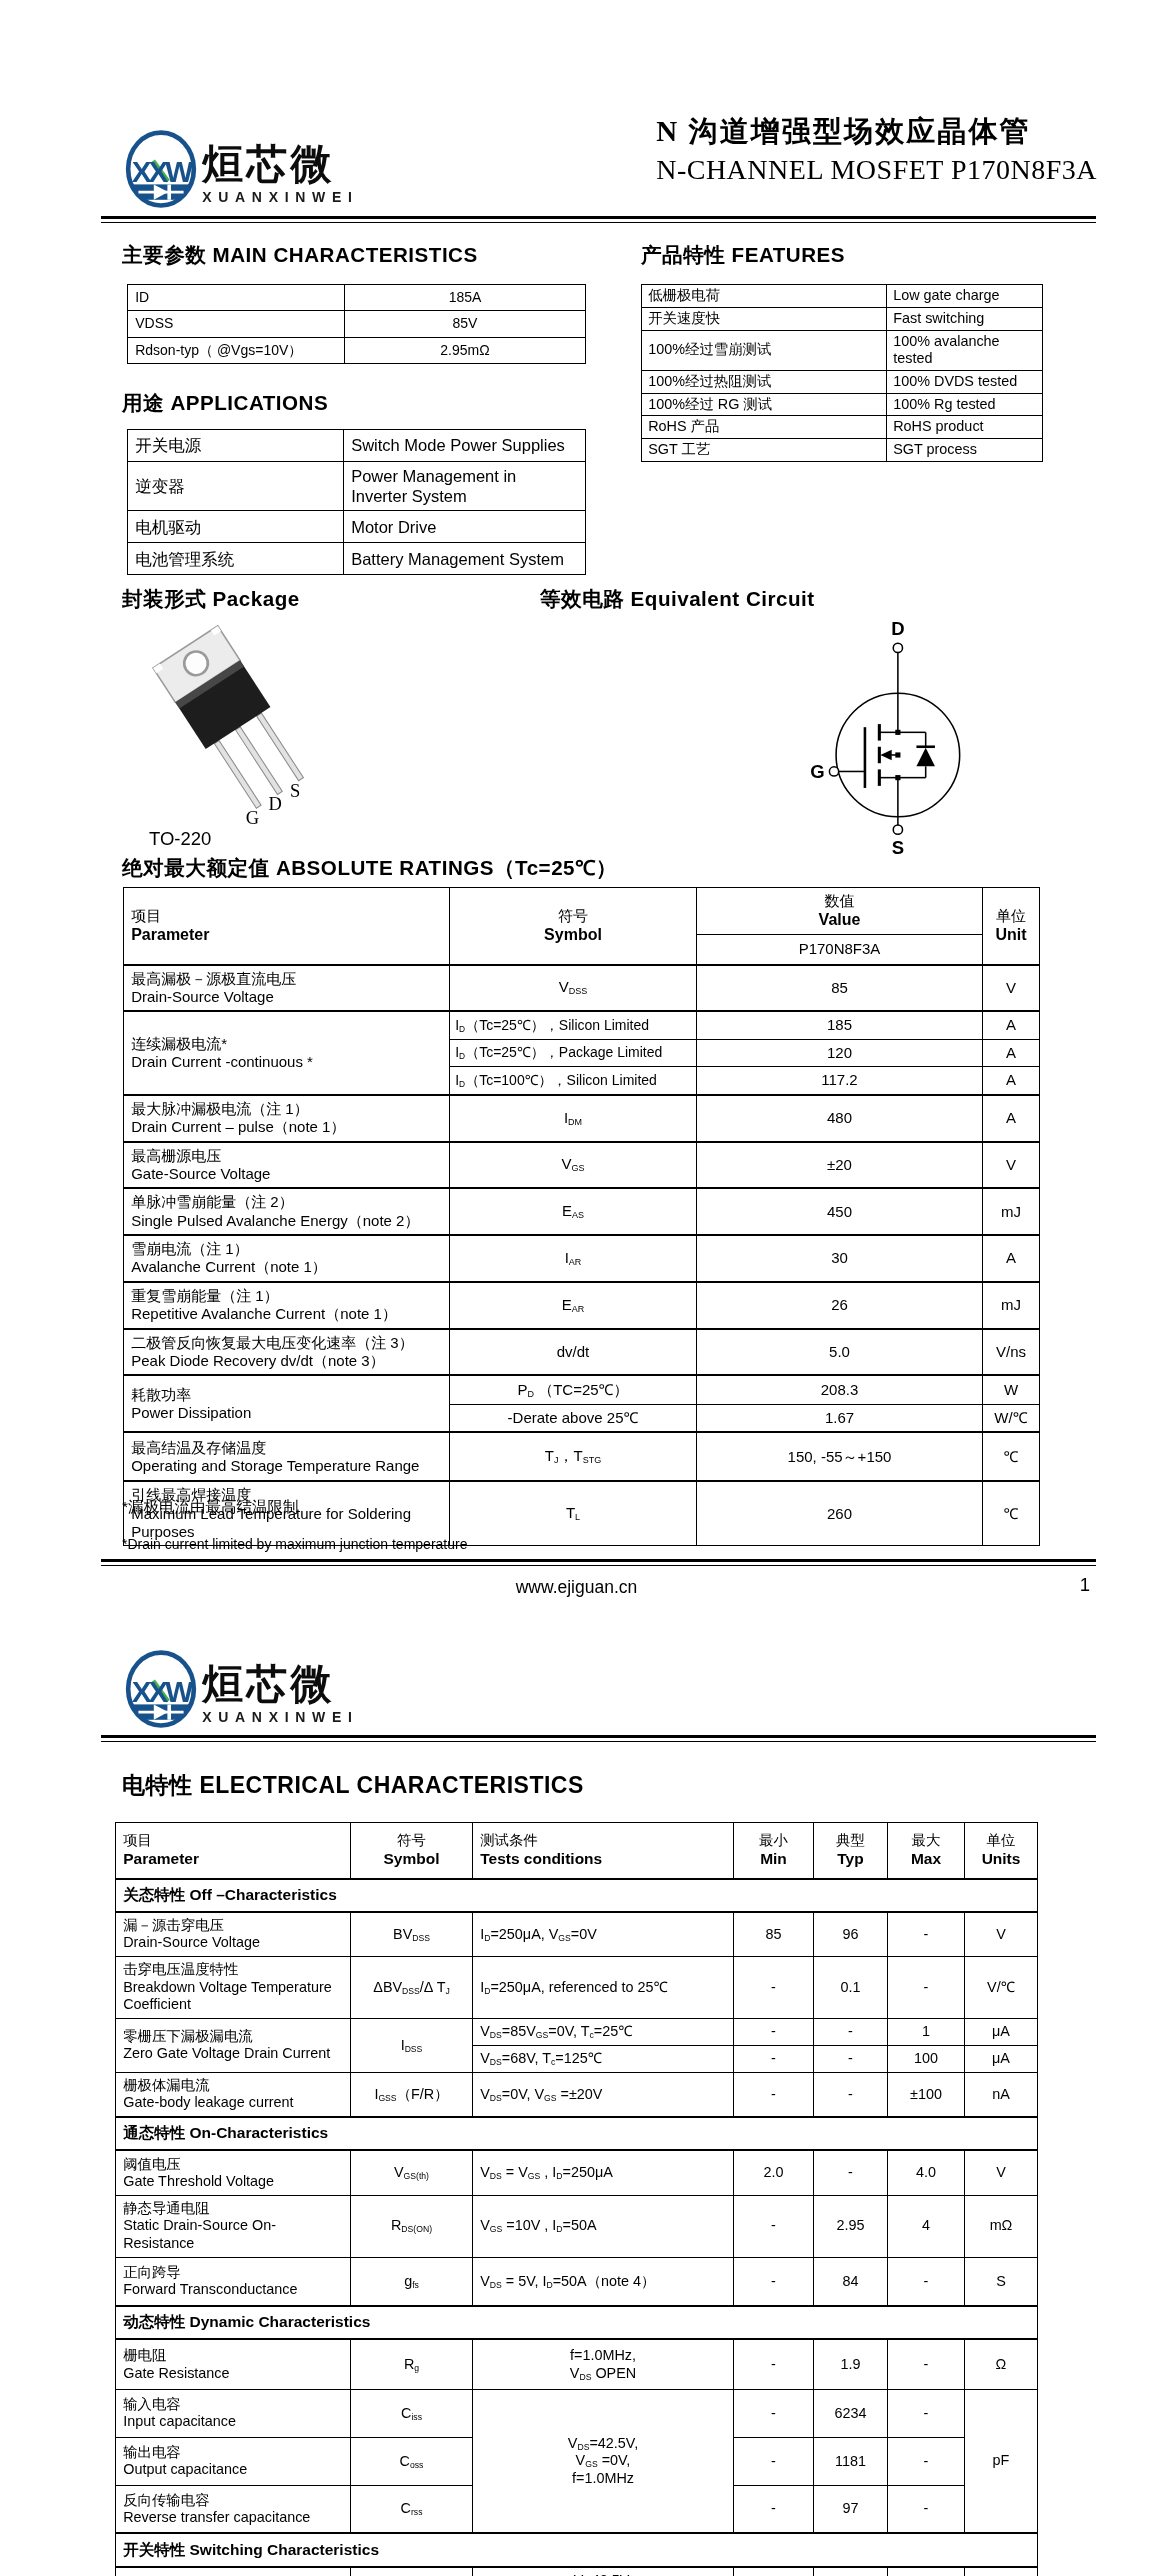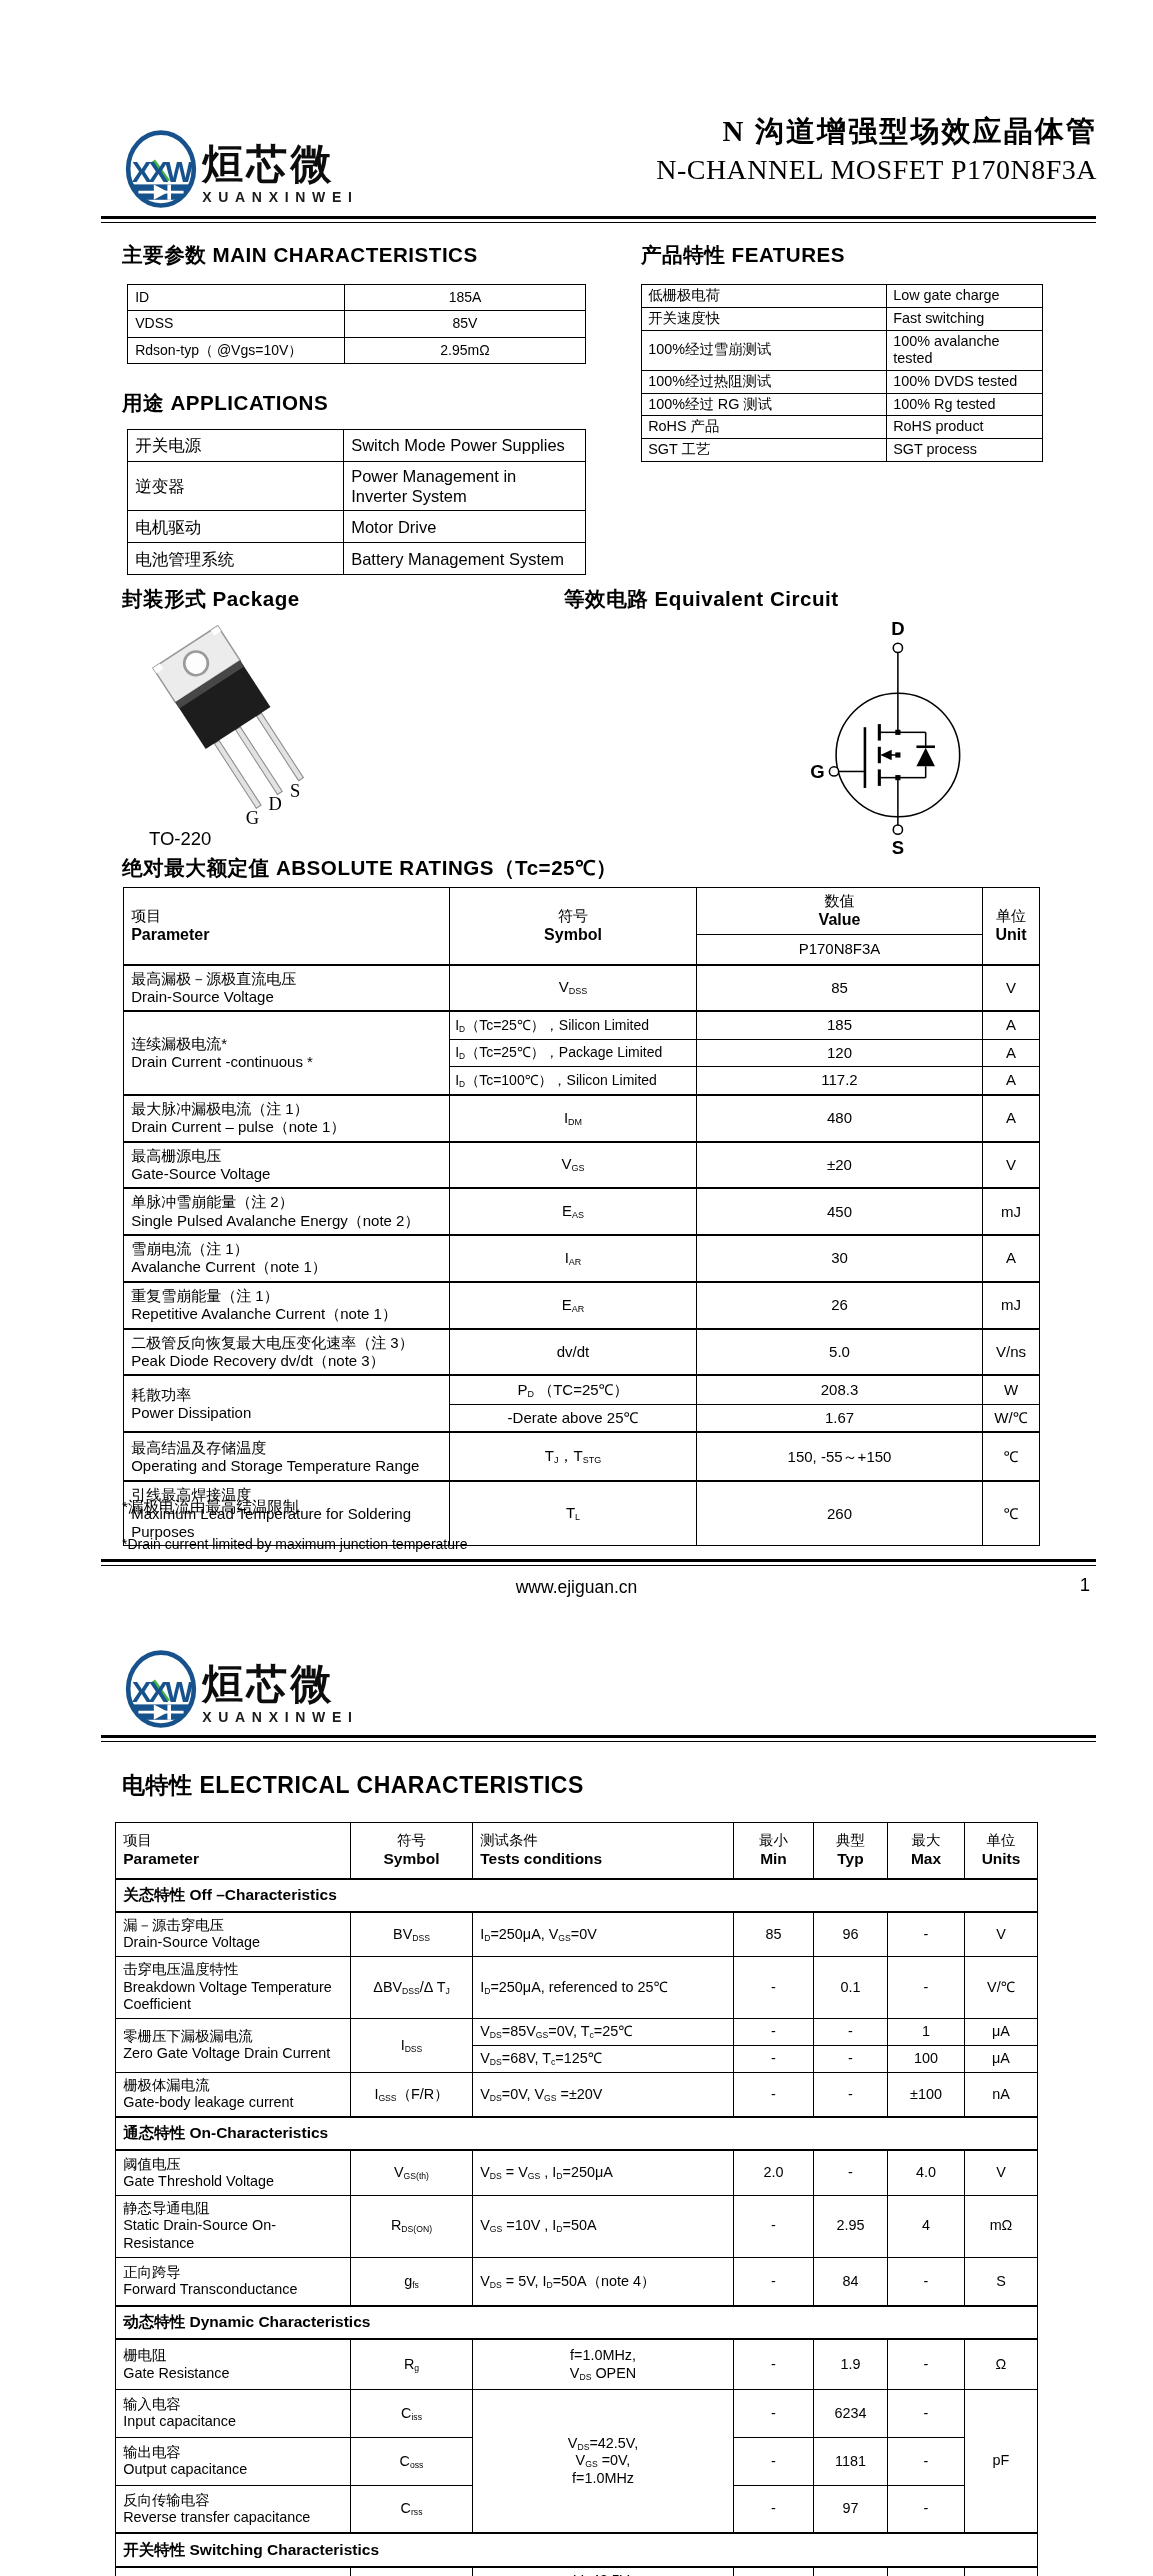--- a/index.html
+++ b/index.html
@@ -6,21 +6,21 @@
   html,body{margin:0;padding:0;background:#fff;}
   body{width:1153px;font-family:"Liberation Sans",sans-serif;color:#000;-webkit-font-smoothing:antialiased;}
   .edge{position:absolute;left:0;width:1153px;background:#d8d8d8;}
   .page{position:relative;width:1153px;height:1632px;background:#fff;overflow:hidden;}
 
   
   .logo{position:absolute;display:flex;align-items:flex-start;}
   .logo-txt{margin-left:5.2px;padding-top:14.4px;}
   .logo-cn{font-size:41px;font-weight:bold;letter-spacing:3.1px;color:#0c0c0c;line-height:1;}
   .logo-en{font-size:14px;font-weight:bold;letter-spacing:6.7px;color:#1b1b1b;margin-top:4.1px;}
-  .titles{position:absolute;text-align:right;}
+  .titles{position:absolute;}
   .t-cn{font-family:"Liberation Serif",serif;font-weight:bold;font-size:29px;letter-spacing:2.1px;line-height:1.2;}
   .t-en{font-family:"Liberation Serif",serif;font-size:28px;margin-top:5.2px;letter-spacing:0.5px;}
   .rule{position:absolute;height:2.6px;border-top:3.1px solid #000;border-bottom:1.5px solid #000;}
 
   
   .sh{position:absolute;font-size:20.6px;font-weight:bold;letter-spacing:0.5px;white-space:nowrap;}
 
   
   table.tbl{border-collapse:collapse;table-layout:fixed;position:absolute;background:#fff;}
   table.tbl td{border:1.5px solid #000;vertical-align:middle;line-height:1.22;overflow:hidden;}
@@ -182,21 +182,21 @@
           <td class="l en">Motor Drive</td>
         </tr>
     <tr>
           <td class="l">电池管理系统</td>
           <td class="l en">Battery Management System</td>
         </tr>
   </tbody>
     </table>
 
   <div class="sh" style="left:122px;top:585px;">封装形式 Package</div>
-  <div class="sh" style="left:540px;top:585px;margin-left:24px;">等效电路  Equivalent Circuit</div>
+  <div class="sh" style="left:540px;top:585px;">等效电路  Equivalent Circuit</div>
 
   <svg style="position:absolute;left:116px;top:618px;" width="242" height="211" viewBox="0 0 470 410">
     <g transform="translate(155,28) rotate(-33 75 175)">
       <rect x="20" y="188" width="11" height="150" fill="#e2e2e2" stroke="#8a8a8a" stroke-width="2"></rect>
       <rect x="69" y="188" width="11" height="150" fill="#e2e2e2" stroke="#8a8a8a" stroke-width="2"></rect>
       <rect x="118" y="188" width="11" height="150" fill="#e2e2e2" stroke="#8a8a8a" stroke-width="2"></rect>
       <rect x="0" y="0" width="150" height="80" fill="#ececec" stroke="#999999" stroke-width="3"></rect>
       <rect x="0" y="0" width="16" height="12" fill="#ffffff"></rect>
       <rect x="134" y="0" width="16" height="12" fill="#ffffff"></rect>
       <circle cx="75" cy="38" r="23" fill="#fdfdfd" stroke="#9a9a9a" stroke-width="5"></circle>

